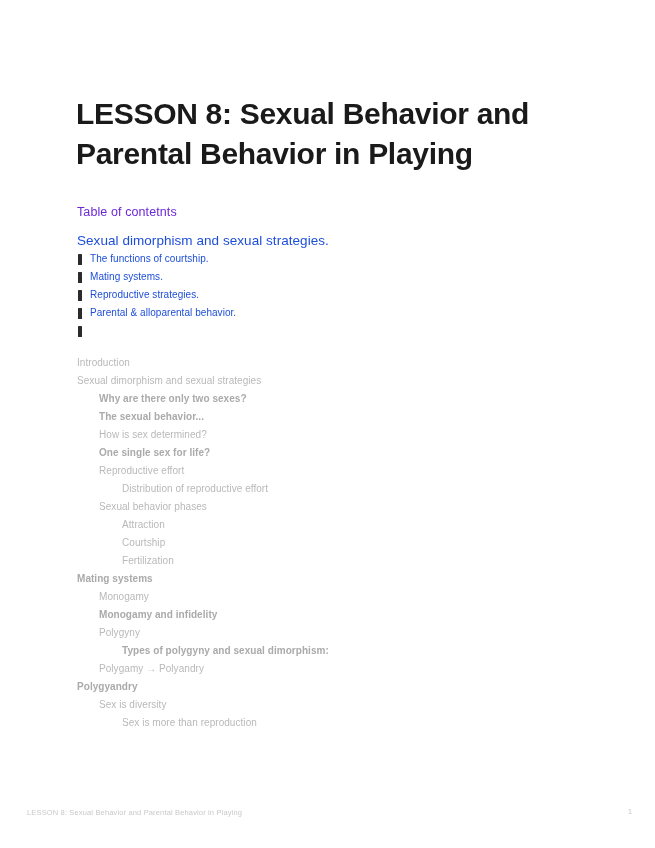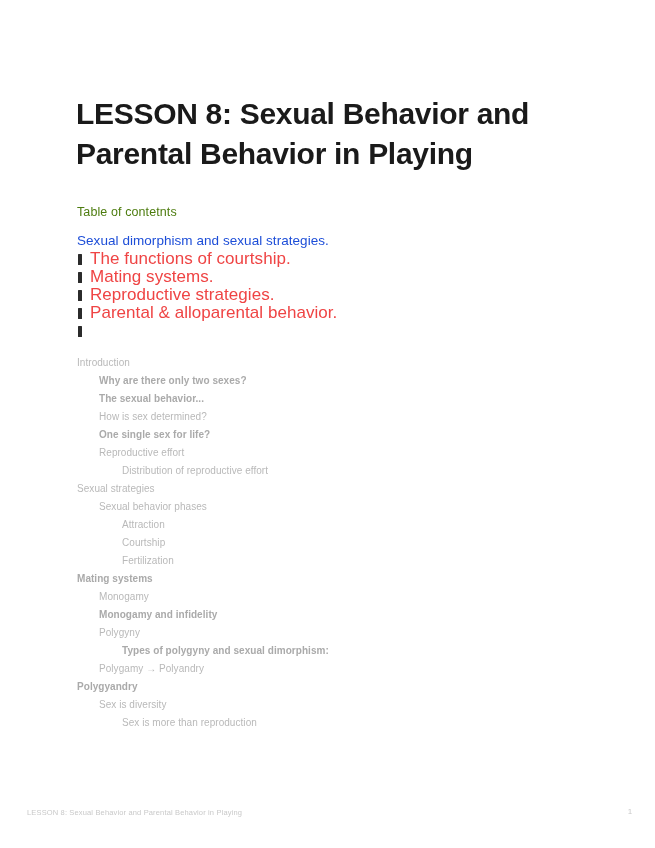--- a/index.html
+++ b/index.html
@@ -36,21 +36,21 @@
     color: #1a1a1a;
   }
 
   
   .toc-heading {
     position: absolute;
     left: 77px;
     top: 205px;
     font-size: 12.5px;
     font-weight: normal;
-    color: #4d7c0f;
+    color: #6d28d9;
     letter-spacing: 0.1px;
   }
 
   
   .intro-block {
     position: absolute;
     left: 77px;
     top: 232px;
     width: 500px;
   }
@@ -60,22 +60,22 @@
     line-height: 18px;
     letter-spacing: 0.05px;
   }
   .bullet-list {
     list-style: none;
     margin: 0;
     padding: 0;
   }
   .bullet-item {
     position: relative;
-    font-size: 17px;
-    color: #ef4444;
+    font-size: 10px;
+    color: #1d4ed8;
     line-height: 18px;
     padding-left: 13px;
     letter-spacing: 0.05px;
     white-space: nowrap;
   }
   .bullet-mark {
     position: absolute;
     left: 1px;
     top: 3.5px;
     width: 4px;
@@ -141,27 +141,27 @@
         <li class="bullet-item"><span class="bullet-mark"></span><span>The functions of courtship.</span></li>
         <li class="bullet-item"><span class="bullet-mark"></span><span>Mating systems.</span></li>
         <li class="bullet-item"><span class="bullet-mark"></span><span>Reproductive strategies.</span></li>
         <li class="bullet-item"><span class="bullet-mark"></span><span>Parental &amp; alloparental behavior.</span></li>
         <li class="bullet-item"><span class="bullet-mark"></span></li>
       </ul>
   </div>
 
   <div class="toc-outline">
       <div class="toc-line lvl0">Introduction</div>
+      <div class="toc-line lvl0">Sexual dimorphism and sexual strategies</div>
       <div class="toc-line lvl1 strong">Why are there only two sexes?</div>
       <div class="toc-line lvl1 strong">The sexual behavior...</div>
       <div class="toc-line lvl1">How is sex determined?</div>
       <div class="toc-line lvl1 strong">One single sex for life?</div>
       <div class="toc-line lvl1">Reproductive effort</div>
       <div class="toc-line lvl2">Distribution of reproductive effort</div>
-      <div class="toc-line lvl0">Sexual strategies</div>
       <div class="toc-line lvl1">Sexual behavior phases</div>
       <div class="toc-line lvl2">Attraction</div>
       <div class="toc-line lvl2">Courtship</div>
       <div class="toc-line lvl2">Fertilization</div>
       <div class="toc-line lvl0 strong">Mating systems</div>
       <div class="toc-line lvl1">Monogamy</div>
       <div class="toc-line lvl1 strong">Monogamy and infidelity</div>
       <div class="toc-line lvl1">Polygyny</div>
       <div class="toc-line lvl2 strong">Types of polygyny and sexual dimorphism:</div>
       <div class="toc-line lvl1">Polygamy → Polyandry</div>

